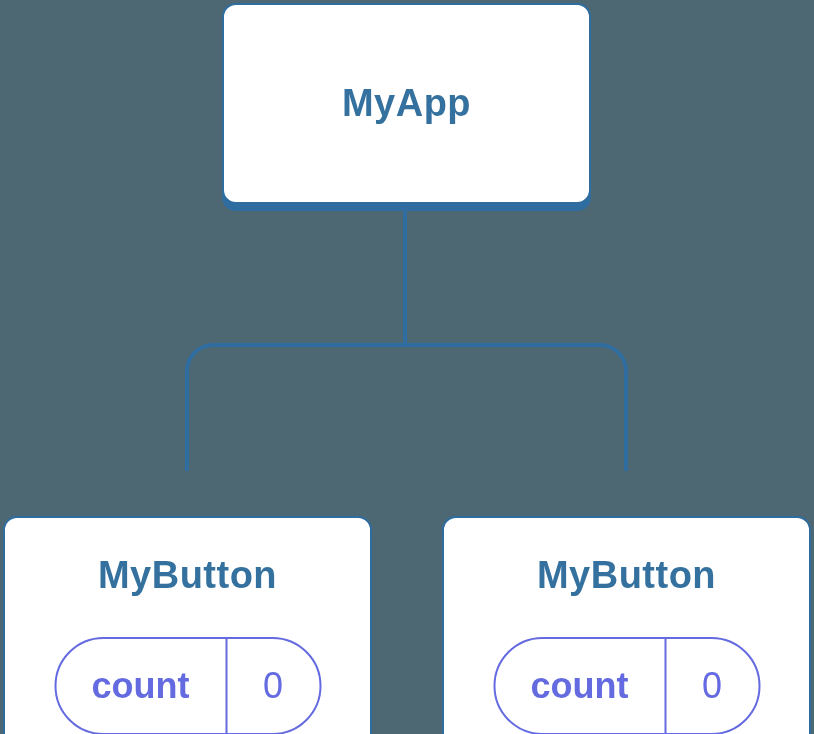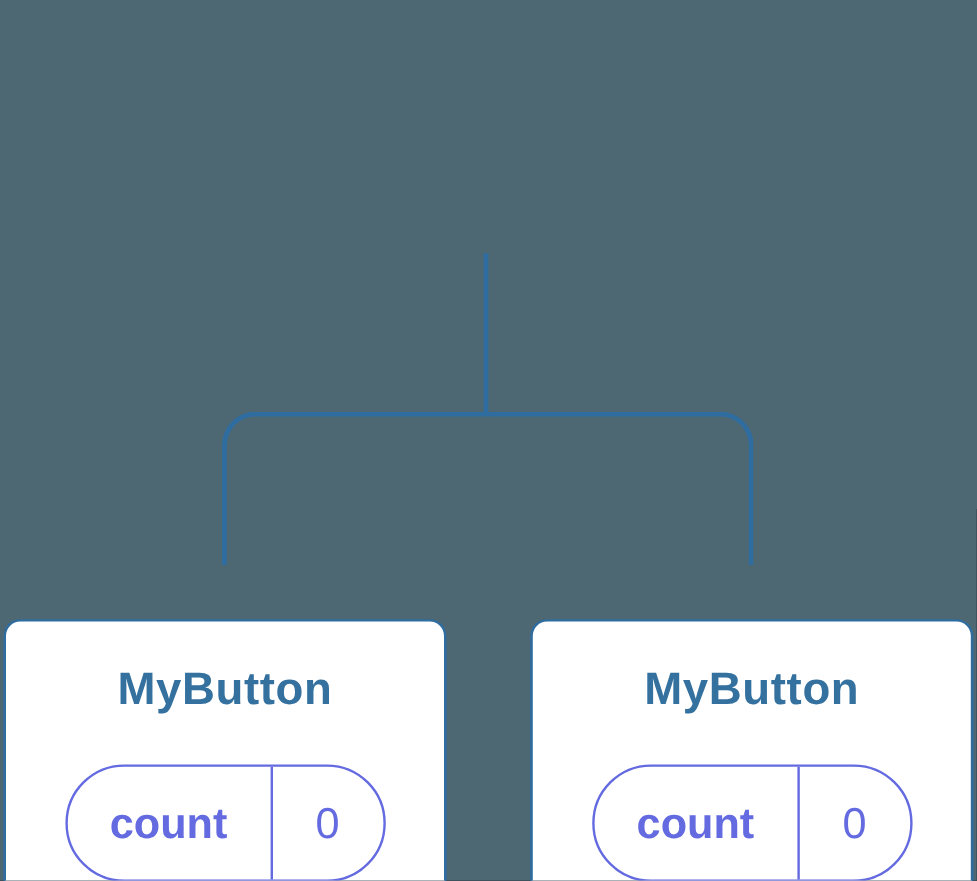--- a/index.html
+++ b/index.html
@@ -86,20 +86,23 @@
     border-right: 2px solid var(--purple);
     font-weight: bold;
   }
   .pill-value { flex: 1; }
 </style>
 </head>
 <body>
 
 <div class="canvas">
 
+  <div class="card root-card">
+    <div class="card-title">MyApp</div>
+  </div>
 
   <div class="stem"></div>
   <div class="bracket"></div>
 
   <div class="card child-card child-left">
     <div class="card-title">MyButton</div>
     <div class="pill">
       <div class="pill-name">count</div>
       <div class="pill-value">0</div>
     </div>

